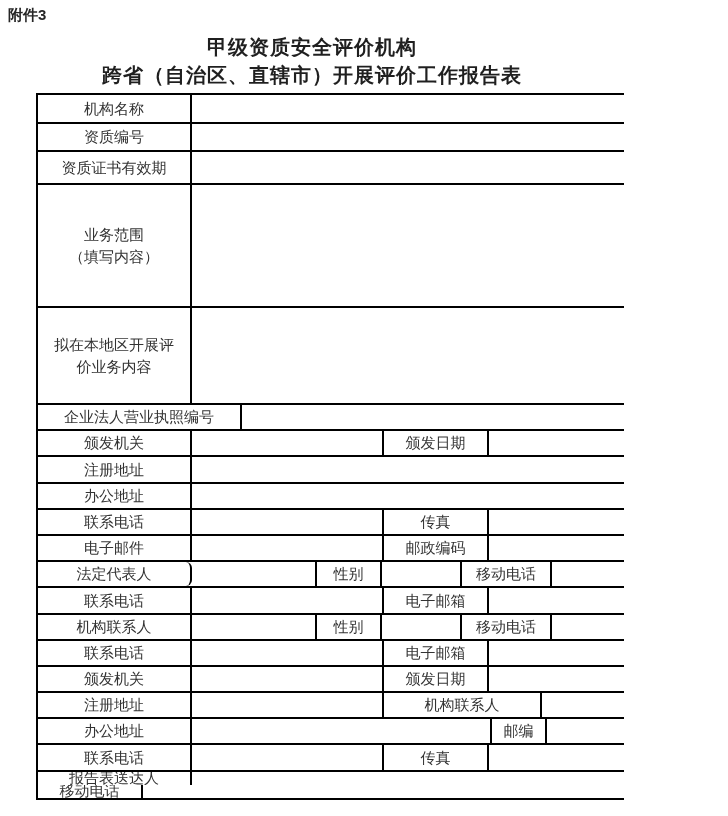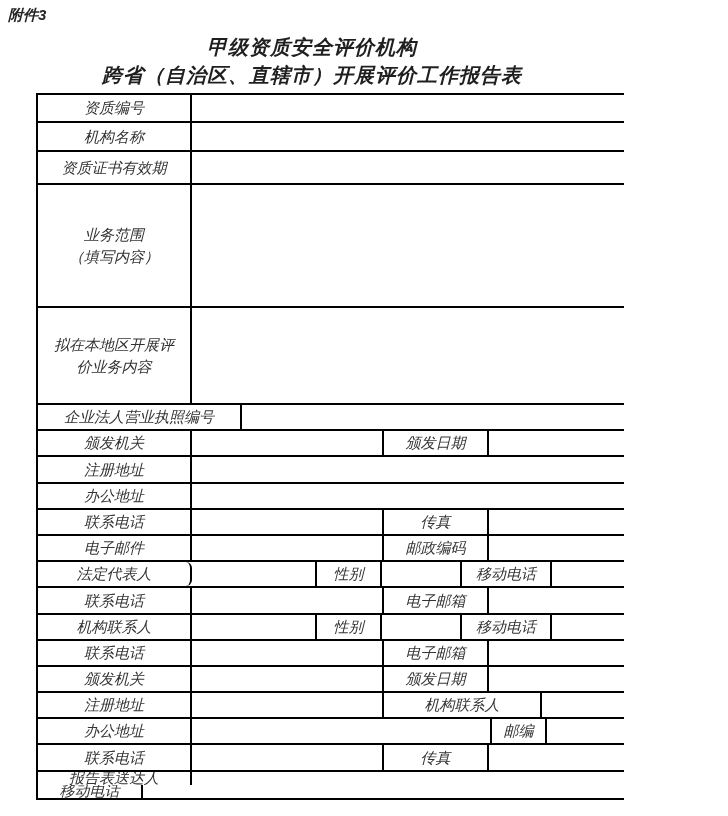--- a/index.html
+++ b/index.html
@@ -1,21 +1,21 @@
 <!DOCTYPE html>
 <html><head>
 <meta charset="utf-8">
 <style>
   html,body{margin:0;padding:0;}
   body{
     width:728px;height:816px;background:#ffffff;
     font-family:"Liberation Sans","DejaVu Sans",sans-serif;
     color:#333333;
   }
-  .page{position:relative;width:624px;height:816px;background:#ffffff;overflow:hidden;font-style:italic;}
+  .page{position:relative;width:624px;height:816px;background:#ffffff;overflow:hidden;}
   .attachment{
     position:absolute;left:8px;top:6px;
     font-size:15px;font-weight:bold;color:#262626;
   }
   .title{
     position:absolute;top:33px;left:0;width:100%;
     text-align:center;font-size:20px;font-weight:bold;
     line-height:28px;color:#1f1f1f;letter-spacing:1px;
   }
   .report-table{
@@ -38,26 +38,26 @@
 
 <div class="page">
   <div class="attachment">附件3</div>
 
   <div class="title">
     <div>甲级资质安全评价机构</div>
     <div>跨省（自治区、直辖市）开展评价工作报告表</div>
   </div>
 
   <div class="report-table">
+      <div class="row" style="height: 29px;">
+        <div class="cell label" style="width: 154px;">机构名称</div>
+        <div class="cell value" style="width: 519px;"></div>
+      </div>
       <div class="row" style="height: 28px;">
         <div class="cell label" style="width: 154px;">资质编号</div>
-        <div class="cell value" style="width: 519px;"></div>
-      </div>
-      <div class="row" style="height: 29px;">
-        <div class="cell label" style="width: 154px;">机构名称</div>
         <div class="cell value" style="width: 519px;"></div>
       </div>
       <div class="row" style="height: 33px;">
         <div class="cell label" style="width: 154px;">资质证书有效期</div>
         <div class="cell value" style="width: 519px;"></div>
       </div>
       <div class="row" style="height: 123px;">
         <div class="cell label" style="width: 154px;">业务范围
 （填写内容）</div>
         <div class="cell value" style="width: 519px;"></div>

